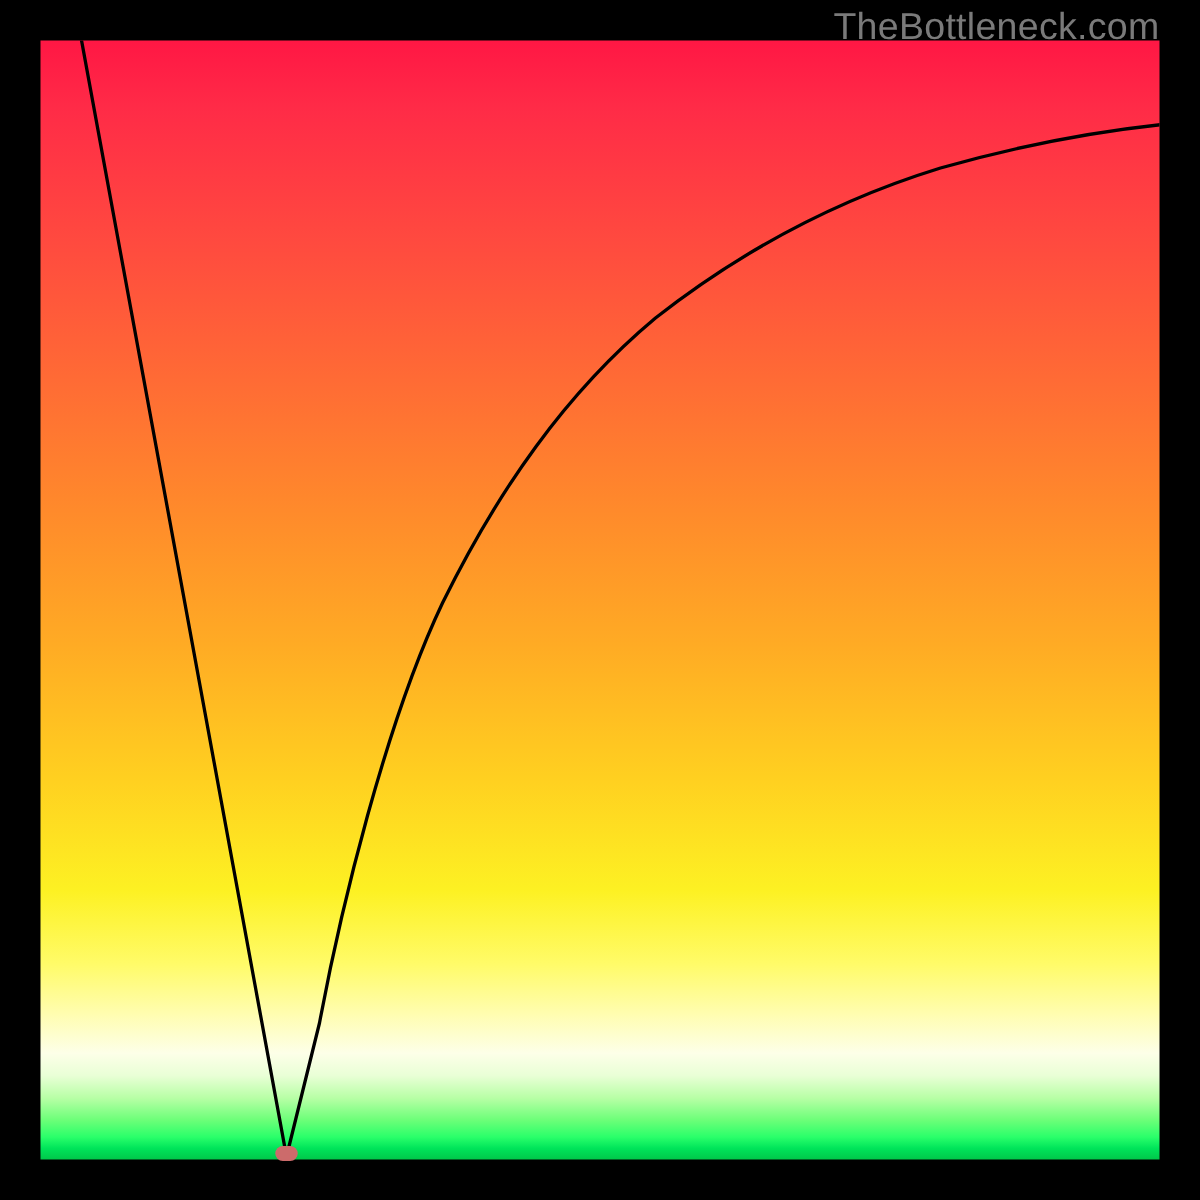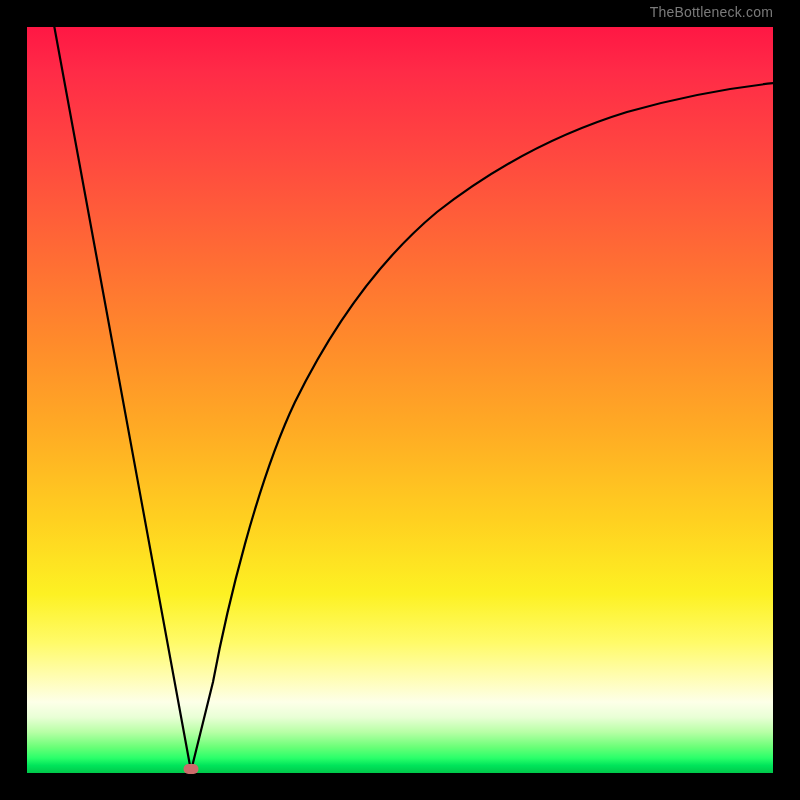--- a/index.html
+++ b/index.html
@@ -73,21 +73,21 @@
     height: 10px;
     background: #cc6b6b;
     border-radius: 5px;
     transform: translate(-50%, -50%);
   }
   .attribution {
     position: absolute;
     right: 27px;
     top: 4px;
     color: #7a7a7a;
-    font-size: 14px;
+    font-size: 25px;
     font-weight: 400;
     letter-spacing: 0.2px;
   }
 </style>
 </head>
 <body>
 
 <div class="frame">
   <div class="plot">
     <div class="gradient"></div>

